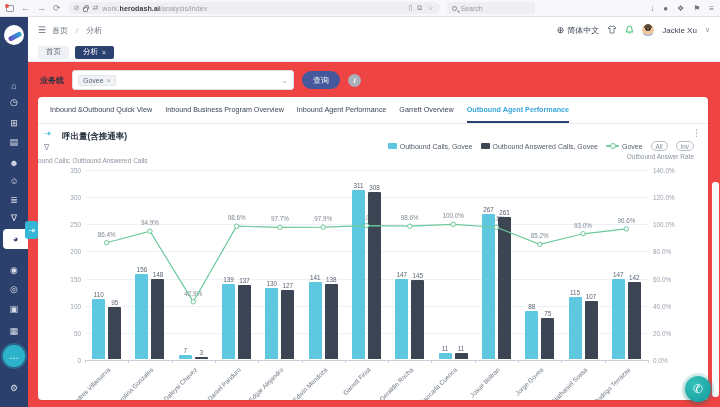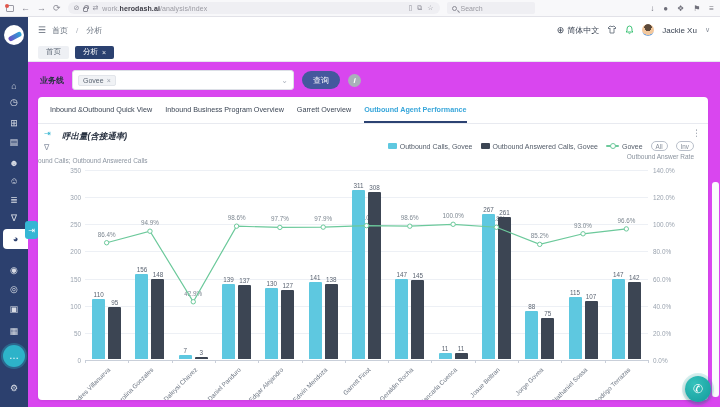--- a/index.html
+++ b/index.html
@@ -63,21 +63,21 @@
   .uname { font-size:8px; color:#3c4554;text-align:right; }
   .chev { font-size:7px; color:#8a919c; }
 
   .page-tabs { height:19px; background:#fff; border-bottom:1px solid #e6e8ee; display:flex;
                align-items:center; padding:0 10px; gap:6px; box-shadow:0 1px 2px rgba(0,0,0,.04); }
   .ptab { height:13px; padding:0 8px; border-radius:2px; background:#eef0f4; color:#5a6472;
           font-size:7.5px; display:flex; align-items:center; gap:4px; cursor:pointer; }
   .ptab.active { background:#2b4170; color:#fff; }
   .ptab .x { font-size:7px; opacity:.9; }
 
-  .content { flex:1; background:#d946ef; position:relative; }
+  .content { flex:1; background:#ef4444; position:relative; }
   .filter-row { display:flex; align-items:center; gap:8px; padding:8px 10px 7px 12px; }
   .f-label { font-size:8px; font-weight:bold; color:#2b3442; }
   .f-select { width:222px; height:20px; background:#fff; border:1px solid #dcdfe6; border-radius:3px;
               display:flex; align-items:center; padding:0 5px; gap:4px; }
   .f-tag { background:#f0f2f5; border:1px solid #e2e5ea; border-radius:2px; padding:1px 4px;
            font-size:7px; color:#5a6472; display:flex; gap:3px; align-items:center; }
   .f-tag .x { color:#9aa0aa; }
   .f-chev { margin-left:auto; color:#b0b6c0; font-size:8px; }
   .q-btn { height:18px; padding:0 11px; border:none; border-radius:9px; background:#44589d; color:#fff;
            font-size:8px; font-family:inherit; cursor:pointer; }
@@ -90,21 +90,21 @@
   .tabbar { height:27px; border-bottom:1px solid #e8eaf0; display:flex; align-items:stretch;
             padding:0 12px; gap:13px; }
   .rtab { font-size:7.2px; color:#3b4554; display:flex; align-items:center; white-space:nowrap;
           border-bottom:2px solid transparent; cursor:pointer; }
   .rtab.active { color:#38a6da; border-bottom-color:#2c4272; font-weight:bold; }
 
   .chart { position:absolute; left:0; right:0; top:27px; bottom:0; }
   .side-tools { position:absolute; left:6px; top:5px; display:flex; flex-direction:column; gap:5px; }
   .tool-expand { color:#2fb3cf; font-size:8px; }
   .tool-filter { color:#8a93a3; font-size:8px; }
-  .chart-title { position:absolute; left:24px; top:7px; font-size:8.5px; font-weight:bold; color:#2a3342;font-style:italic; }
+  .chart-title { position:absolute; left:24px; top:7px; font-size:8.5px; font-weight:bold; color:#2a3342; }
   .menu-dots { position:absolute; right:7px; top:4px; color:#8a919d; font-size:9px; }
   .legend { position:absolute; right:14px; top:17px; display:flex; align-items:center; gap:8px;
             font-size:7px; color:#525b68; }
   .leg-item { display:flex; align-items:center; gap:3px; }
   .sw-bar { width:9px; height:6px; border-radius:1px; }
   .sw-line { width:13px; height:2px; border-radius:1px; position:relative; }
   .sw-line::after { content:""; position:absolute; left:4px; top:-2px; width:4px; height:4px;
                     border:1px solid currentColor; border-radius:50%; background:#fff; }
   .pill { border:1px solid #b9bfca; border-radius:7px; padding:0 4px; height:10px; line-height:9px;
           font-size:6.3px; color:#848c98; }
@@ -263,20 +263,21 @@
         <span class="f-chev">⌄</span>
       </div>
       <button class="q-btn">查询</button>
       <span class="info-ico">i</span>
     </div>
 
     <div class="card">
       <div class="tabbar" id="report-tabbar">
           <div class="rtab">Inbound &amp;Outbound Quick View</div>
           <div class="rtab">Inbound Business Program Overview</div>
+          <div class="rtab">Inbound Agent Performance</div>
           <div class="rtab">Garrett Overview</div>
           <div class="rtab active">Outbound Agent Performance</div>
         </div>
 
       <div class="chart">
         <div class="side-tools">
           <span class="tool-expand">⇥</span>
           <span class="tool-filter">∇</span>
         </div>
         <div class="chart-title">呼出量(含接通率)</div>

